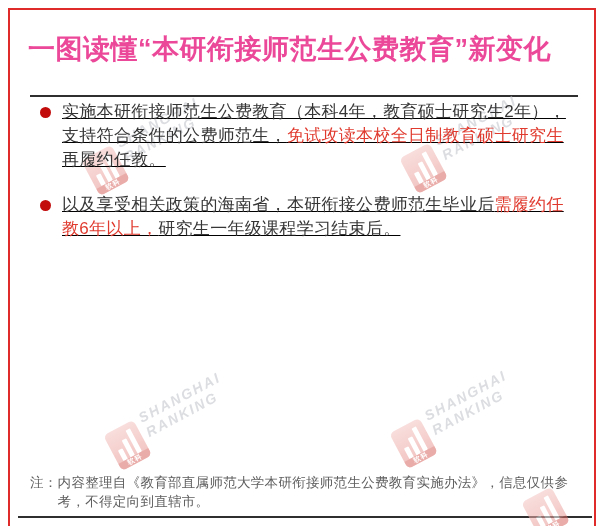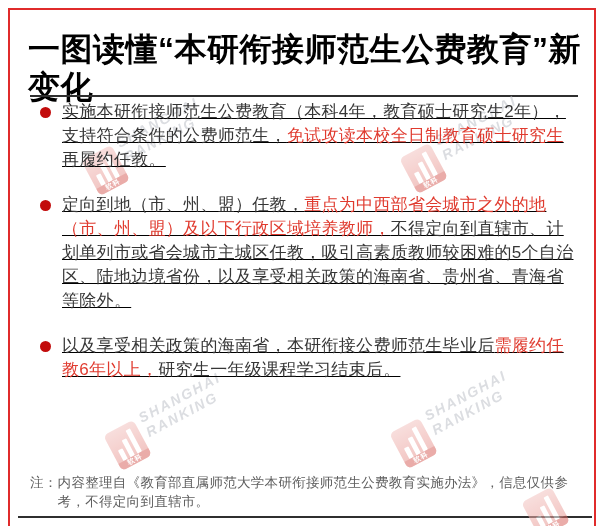--- a/index.html
+++ b/index.html
@@ -8,21 +8,21 @@
     background:#ffffff;
     font-family:"Liberation Sans","DejaVu Sans",sans-serif;
   }
   
   .frame{
     position:absolute;left:8px;top:8px;width:588px;height:540px;
     border:2px solid #e02b2b;box-sizing:border-box;pointer-events:none;
   }
   .title{
     position:absolute;left:28px;top:30px;width:560px;
-    font-size:32px;font-weight:800;color:#000000;letter-spacing:.5px;
+    font-size:27px;font-weight:800;color:#ec4899;letter-spacing:.5px;
     line-height:38px;
   }
   .rule{position:absolute;height:2px;background:#2f2f2f;}
   .rule-top{left:30px;top:95px;width:548px;}
   .rule-bottom{left:18px;top:516px;width:574px;}
 
   .bullets{position:absolute;left:40px;top:100px;width:538px;z-index:2;text-decoration:underline;}
   .bullet-item{display:flex;margin-bottom:21px;}
   .dot{
     flex:0 0 auto;width:11px;height:11px;border-radius:50%;
@@ -131,24 +131,20 @@
 <div class="title">一图读懂“本研衔接师范生公费教育”新变化</div>
 <div class="rule rule-top"></div>
 
 <div class="bullets" id="bullet-list">
     <div class="bullet-item">
       <span class="dot"></span>
       <div class="bullet-text"><span>实施本研衔接师范生公费教育（本科4年，教育硕士研究生2年），支持符合条件的公费师范生，</span><span class="hl">免试攻读本校全日制教育硕士研究生</span><span>再履约任教。</span></div>
     </div>
     <div class="bullet-item">
       <span class="dot"></span>
-      <div class="bullet-text"><span>定向到地（市、州、盟）任教，</span><span class="hl">重点为中西部省会城市之外的地（市、州、盟）及以下行政区域培养教师，</span><span>不得定向到直辖市、计划单列市或省会城市主城区任教，吸引高素质教师较困难的5个自治区、陆地边境省份，以及享受相关政策的海南省、贵州省、青海省等除外。</span></div>
-    </div>
-    <div class="bullet-item">
-      <span class="dot"></span>
       <div class="bullet-text"><span>以及享受相关政策的海南省，本研衔接公费师范生毕业后</span><span class="hl">需履约任教6年以上，</span><span>研究生一年级课程学习结束后。</span></div>
     </div>
   </div>
 
 <div class="footnote">
   <span class="fn-label">注：</span>
   <span class="fn-text">内容整理自《教育部直属师范大学本研衔接师范生公费教育实施办法》，信息仅供参考，不得定向到直辖市。</span>
 </div>
 <div class="rule rule-bottom"></div>
 

